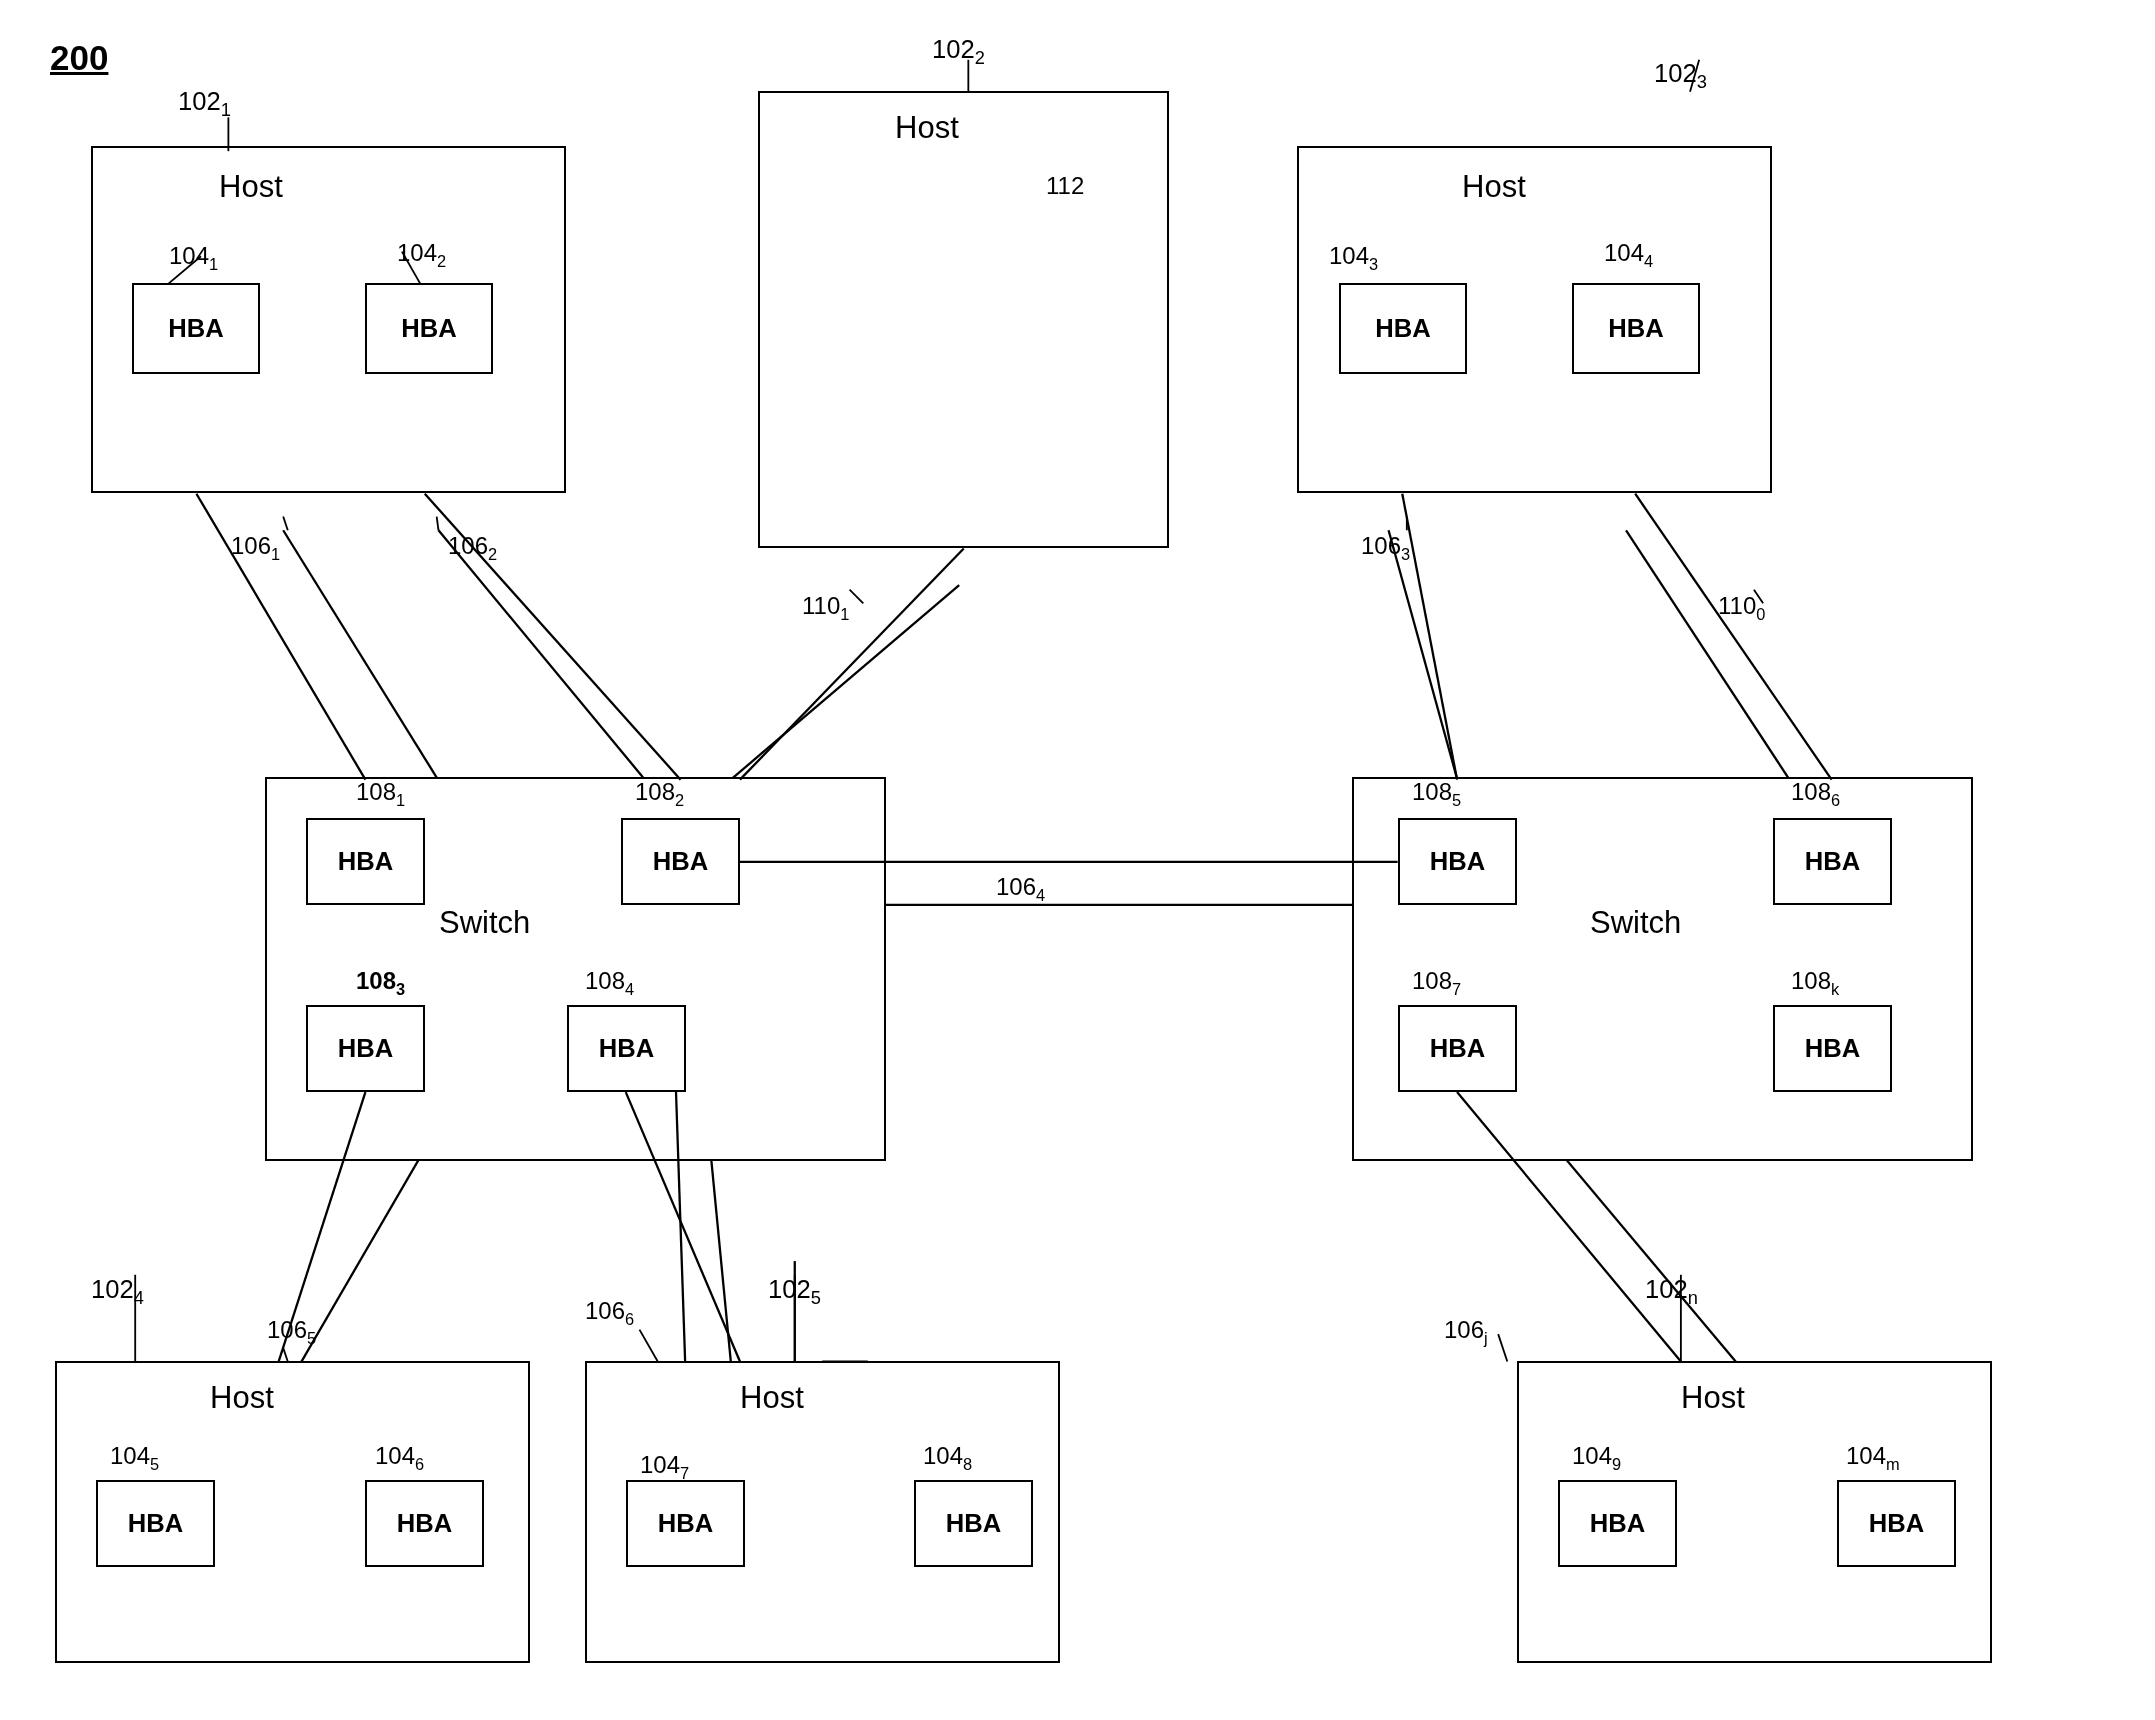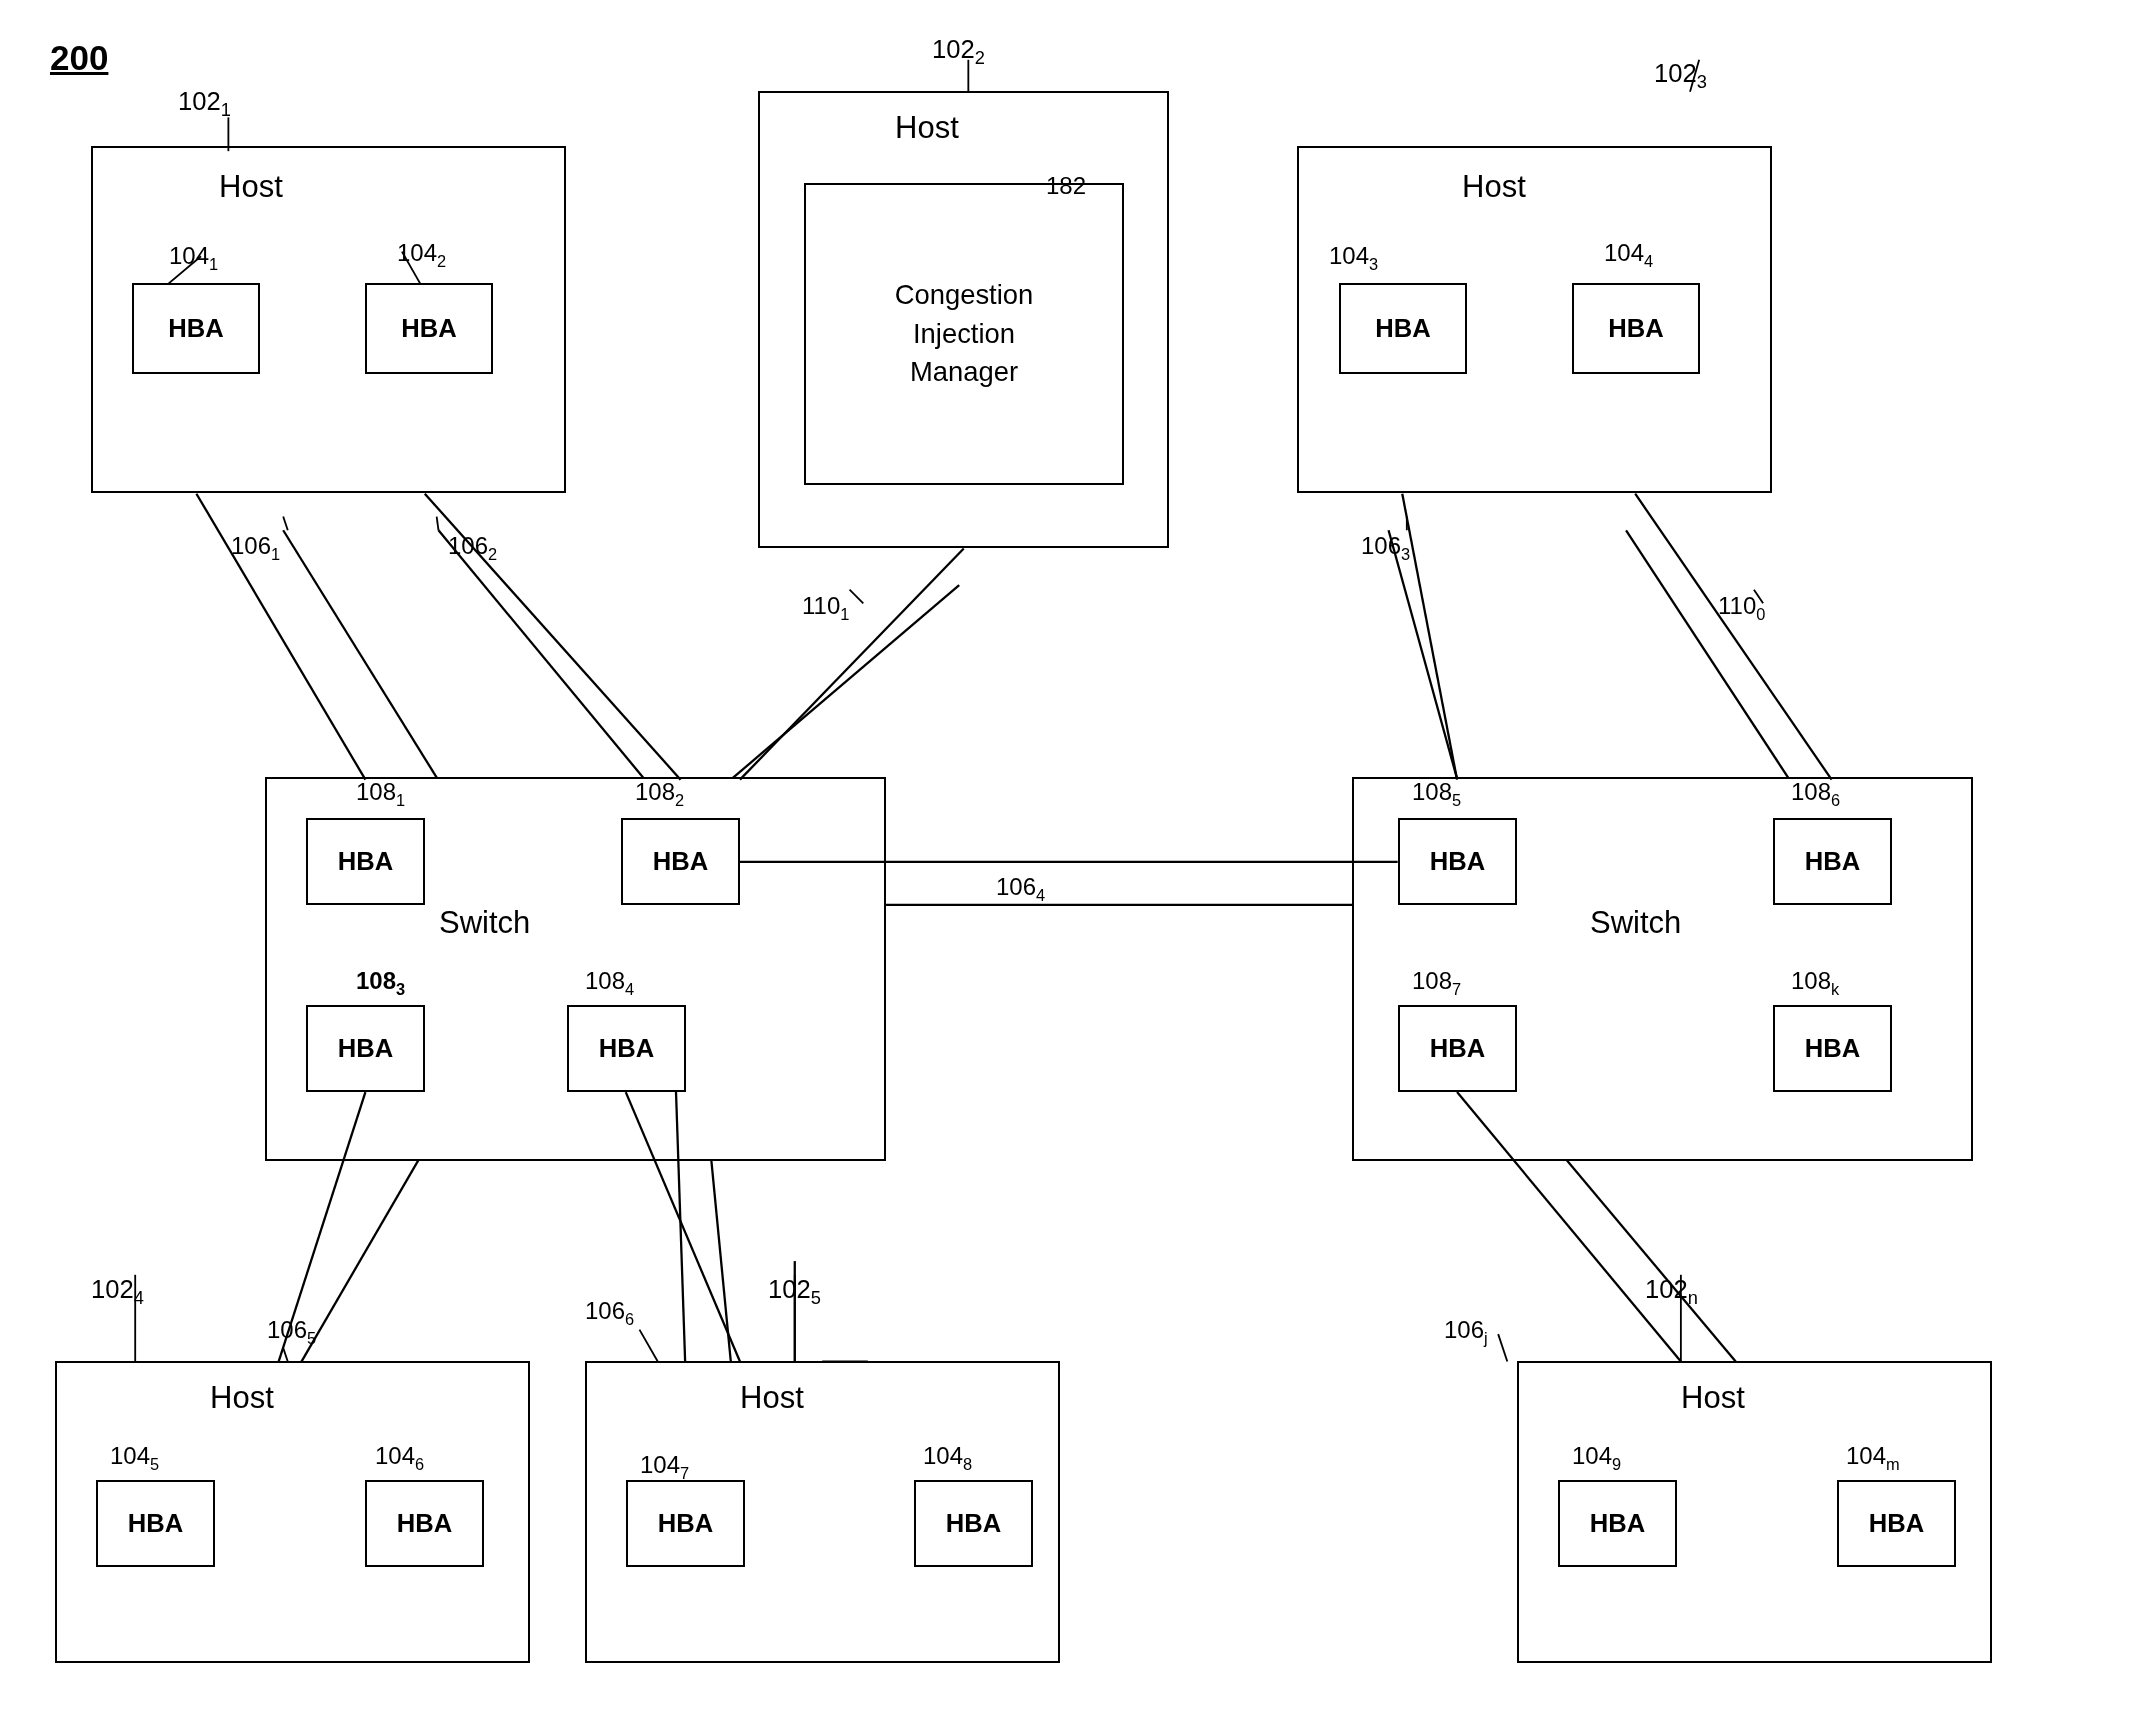--- a/index.html
+++ b/index.html
@@ -141,22 +141,21 @@
   <div style="position:absolute; left:169px; top:242px; font-size:24px;">104<span style="font-size:16.4px; vertical-align:sub;">1</span></div>
   <div style="position:absolute; left:397px; top:239px; font-size:24px;">104<span style="font-size:16.4px; vertical-align:sub;">2</span></div>
 
   <div style="position:absolute; left:231px; top:532px; font-size:24px;">106<span style="font-size:16.4px; vertical-align:sub;">1</span></div>
   <div style="position:absolute; left:448px; top:532px; font-size:24px;">106<span style="font-size:16.4px; vertical-align:sub;">2</span></div>
 
   <div style="position:absolute; left:758px; top:91px; width:411px; height:457px; border:2.7px solid #000; background:#fff;"></div>
   <div style="position:absolute; left:895px; top:110px; font-size:31px;">Host</div>
   <div style="position:absolute; left:932px; top:35px; font-size:25.6px;">102<span style="font-size:18.3px; vertical-align:sub;">2</span></div>
 
-  <div style="position:absolute; left:804px; top:183px; width:320px; height:302px; border:2.7px solid #000; background:#fff; display:flex; align-items:center; justify-content:center; text-align:center; font-size:27.4px; line-height:1.4;">Congestion<br>Injection<br>Manager</div>
-  <div style="position:absolute; left:1046px; top:172px; font-size:24px;">182</div>
+  <div style="position:absolute; left:1046px; top:172px; font-size:24px;">112</div>
 
   <div style="position:absolute; left:802px; top:592px; font-size:24px;">110<span style="font-size:16.4px; vertical-align:sub;">1</span></div>
 
   <div style="position:absolute; left:1297px; top:146px; width:475px; height:347px; border:2.7px solid #000; background:#fff;"></div>
   <div style="position:absolute; left:1462px; top:169px; font-size:31px;">Host</div>
   <div style="position:absolute; left:1654px; top:59px; font-size:25.6px;">102<span style="font-size:18.3px; vertical-align:sub;">3</span></div>
 
   <div style="position:absolute; left:1339px; top:283px; width:128px; height:91px; border:2.7px solid #000; background:#fff; display:flex; align-items:center; justify-content:center; font-size:25.6px; font-weight:bold;">HBA</div>
   <div style="position:absolute; left:1572px; top:283px; width:128px; height:91px; border:2.7px solid #000; background:#fff; display:flex; align-items:center; justify-content:center; font-size:25.6px; font-weight:bold;">HBA</div>
 

